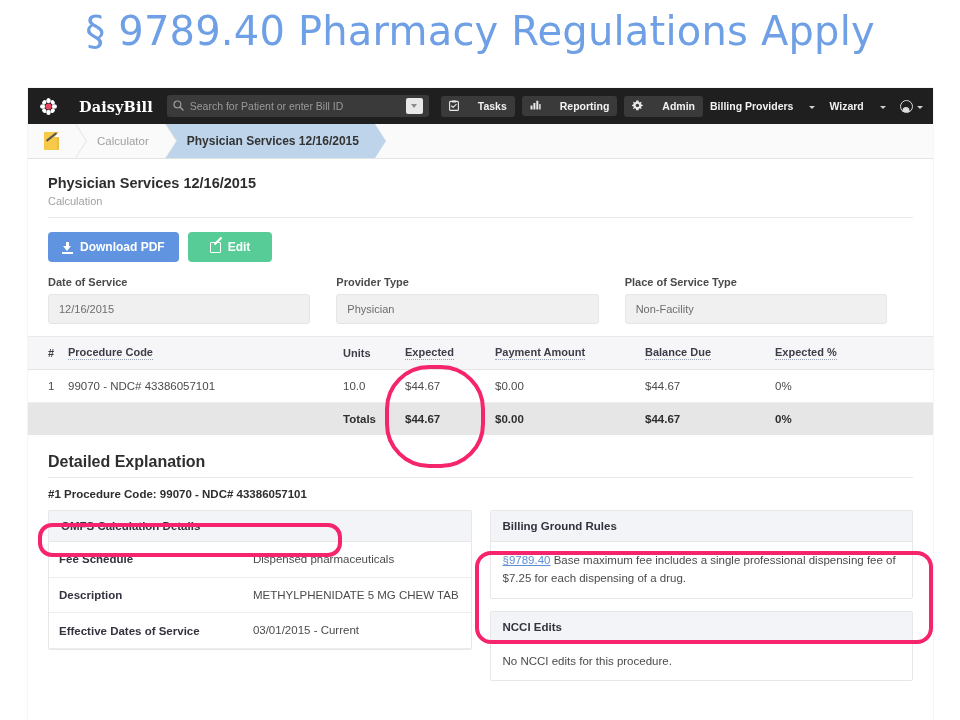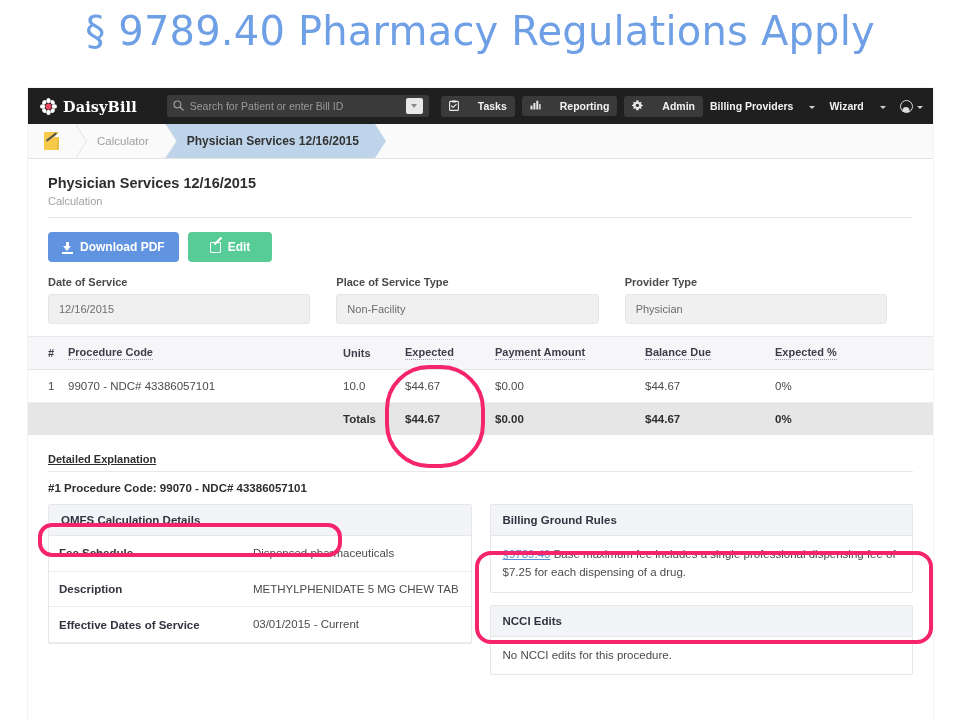--- a/index.html
+++ b/index.html
@@ -22,21 +22,21 @@
     position:absolute;left:28px;top:88px;width:905px;height:632px;
     background:#ffffff;overflow:hidden;
     box-shadow:0 0 0 1px rgba(0,0,0,.04);
   }
 
   
   .navbar{
     height:36px;background:#1f1f1f;display:flex;align-items:center;
     padding:0 10px 0 12px;box-sizing:border-box;
   }
-  .brand{display:flex;align-items:center;gap:6px;margin-right:30px;}
+  .brand{display:flex;align-items:center;gap:22px;margin-right:14px;}
   .brand-logo{width:17px;height:17px;position:relative;flex:0 0 auto;}
   .brand-name{
     color:#fff;font-size:14.5px;font-weight:700;letter-spacing:.1px;
     font-family:"DejaVu Serif","Liberation Serif",serif;white-space:nowrap;
   }
   .searchbox{
     width:262px;height:22px;background:#3a3a3a;border-radius:3px;
     display:flex;align-items:center;padding:0 6px;box-sizing:border-box;gap:6px;
     margin-right:12px;flex:0 0 auto;
   }
@@ -164,21 +164,21 @@
   }
   .ptable th:first-child{padding-left:20px;}
   .dotted{border-bottom:1px dotted #9aa3b5;padding-bottom:1px;display:inline-block;}
   .ptable td{padding:10px 6px;color:#4b4b4b;border-bottom:1px solid #eee;}
   .ptable td:first-child{padding-left:20px;}
   .row-num{color:#5b8fd6;}
   .ptable tr.totals td{background:#e6e6e6;font-weight:700;color:#2f2f2f;border-bottom:none;}
   .ptable tr.totals td.totlabel{text-align:left;}
 
   
-  .detail-head{padding:18px 20px 6px 20px;font-size:11px;font-weight:700;color:#2e2e2e;text-decoration:underline;}
+  .detail-head{padding:18px 20px 6px 20px;font-size:16px;font-weight:700;color:#2e2e2e;}
   .proc-line{padding:0 20px;font-size:11.5px;font-weight:700;color:#2e2e2e;margin-bottom:10px;}
 
   .panels{display:flex;padding:0 20px 0 20px;gap:18px;align-items:flex-start;}
   .panel{flex:1;min-width:0;}
   .card{border:1px solid #e7e7e7;border-radius:2px;background:#fff;margin-bottom:12px;}
   .card-head{
     background:#f3f4f7;padding:9px 12px;font-size:11.5px;font-weight:700;color:#33333f;
     border-bottom:1px solid #e7e7e7;
   }
   .card-body{padding:10px 12px;font-size:11.5px;color:#4b4b4b;line-height:1.55;}
@@ -322,26 +322,26 @@
         <span>Edit</span>
       </div>
     </div>
 
     <div class="fields">
       <div class="field">
         <div class="field-label">Date of Service</div>
         <div class="field-value">12/16/2015</div>
       </div>
       <div class="field">
+        <div class="field-label">Provider Type</div>
+        <div class="field-value">Physician</div>
+      </div>
+      <div class="field">
         <div class="field-label">Place of Service Type</div>
         <div class="field-value">Non-Facility</div>
-      </div>
-      <div class="field">
-        <div class="field-label">Provider Type</div>
-        <div class="field-value">Physician</div>
       </div>
     </div>
 
     <table class="ptable">
       <colgroup>
         <col style="width:34px">
           <col style="width:275px">
           <col style="width:62px">
         <col style="width:90px">
           <col style="width:150px">

